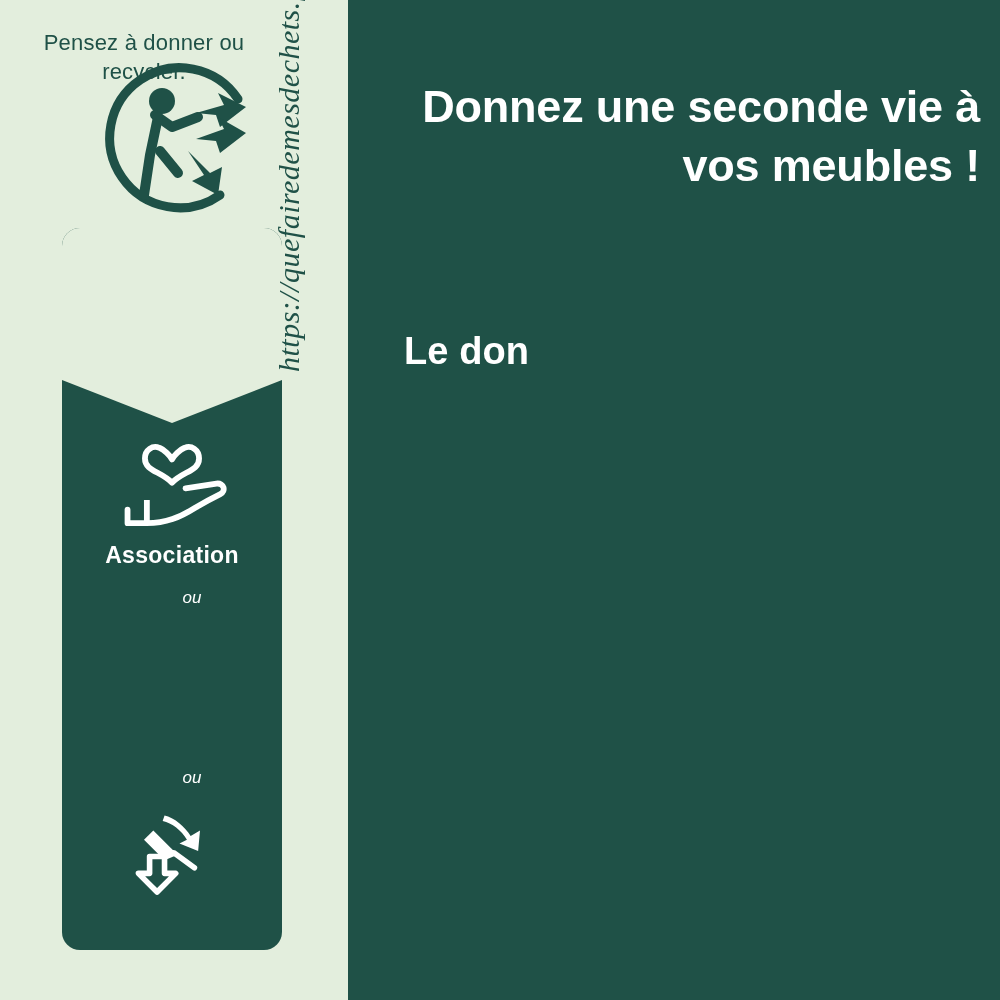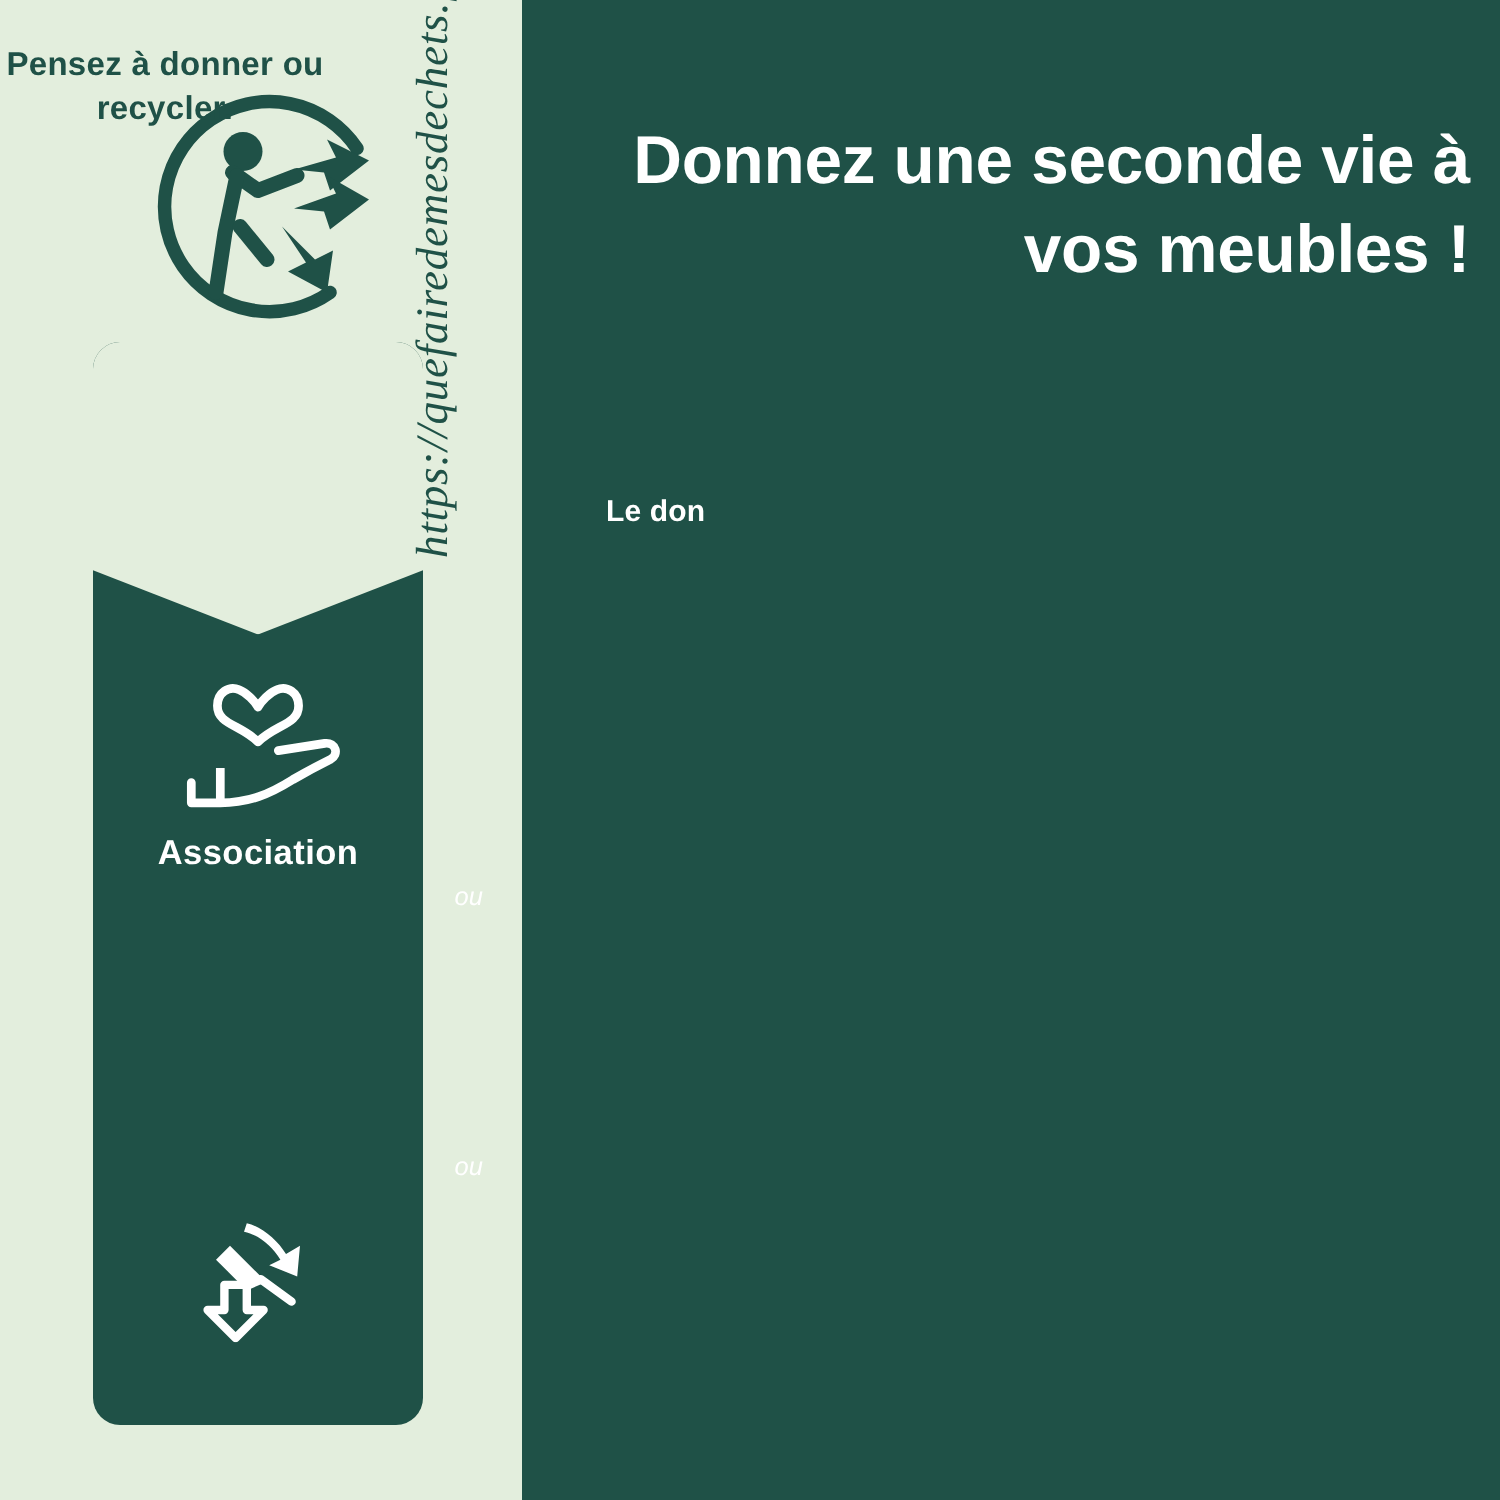--- a/index.html
+++ b/index.html
@@ -56,23 +56,24 @@
     border-radius: 18px 18px 0 0;
     clip-path: polygon(0 0, 100% 0, 100% 78%, 50% 100%, 0 78%);
   }
   .ribbon-banner-text {
     position: absolute;
     left: 0; top: 28px;
     width: 220px;
     text-align: center;
     color: #1f5147;
     font-size: 22px;
-    font-weight: bold;
+    font-weight: normal;
     line-height: 1.32;
     letter-spacing: .2px;
+    padding-left: 34px;
   }
   
   .ribbon-item {
     position: absolute;
     left: 62px;
     width: 220px;
     text-align: center;
     color: #ffffff;
   }
   .ribbon-item .icon {
@@ -83,26 +84,26 @@
     display: block;
     margin-top: 6px;
     font-size: 23px;
     font-weight: bold;
     letter-spacing: .3px;
   }
   .ribbon-sep {
     position: absolute;
     left: 62px;
     width: 260px;
-    text-align: right;
+    text-align: center;
     color: #ffffff;
     font-size: 17px;
     font-style: italic;
   }
-  .item-1 { top: 452px; }
+  .item-1 { top: 440px; }
   .sep-1  { top: 588px; }
   .item-2 { top: 628px; }
   .sep-2  { top: 768px; }
   .item-3 { top: 806px; }
 
   
   .vertical-url {
     position: absolute;
     left: 272px;
     top: 372px;
@@ -129,21 +130,21 @@
     line-height: 1.3;
     letter-spacing: -.2px;
   }
   .section {
     position: absolute;
     left: 404px;
     width: 545px;
     color: #ffffff;
   }
   .section-title {
-    font-size: 20px;
+    font-size: 38px;
     font-weight: bold;
     margin: 0 0 22px 0;
     letter-spacing: .1px;
   }
   .section-body {
     font-size: 31px;
     font-style: italic;
     line-height: 1.42;
     margin: 0;
   }

